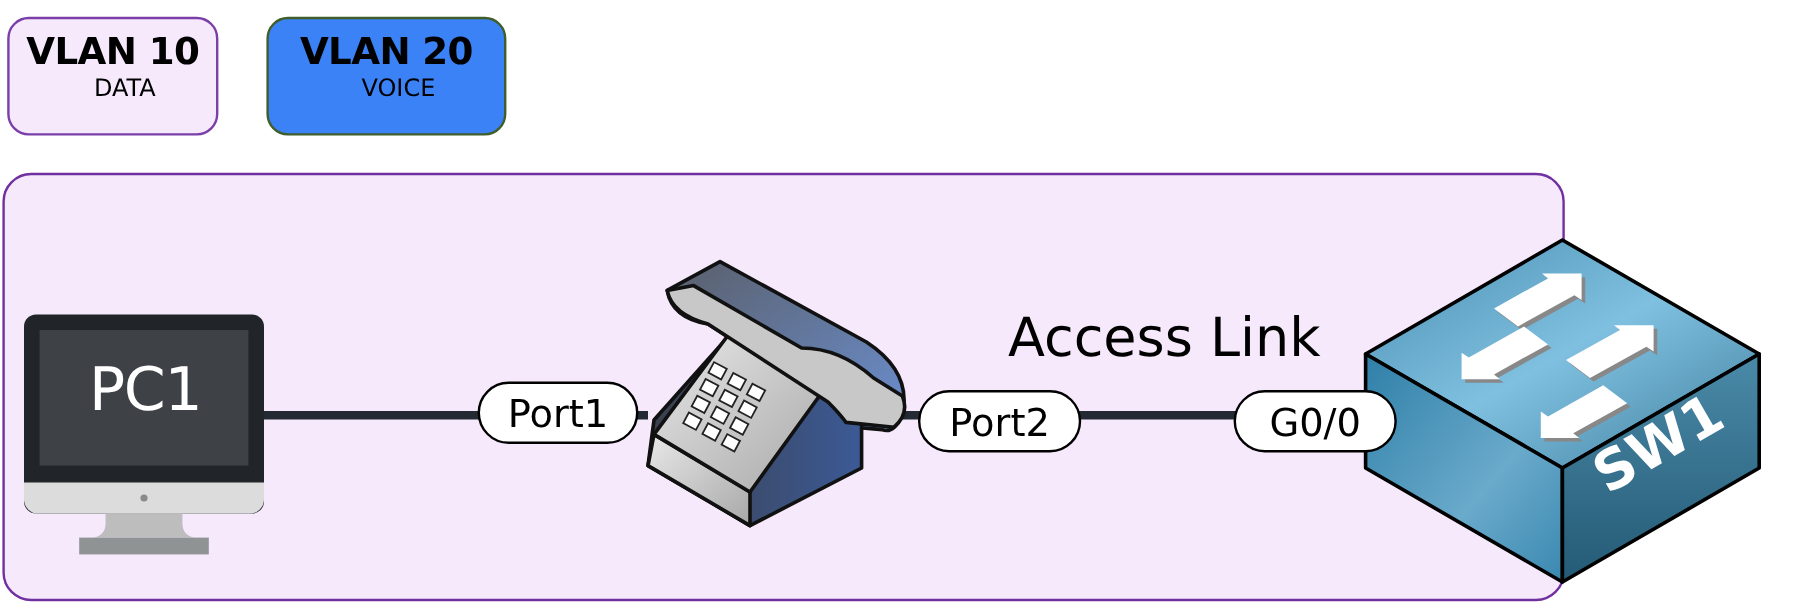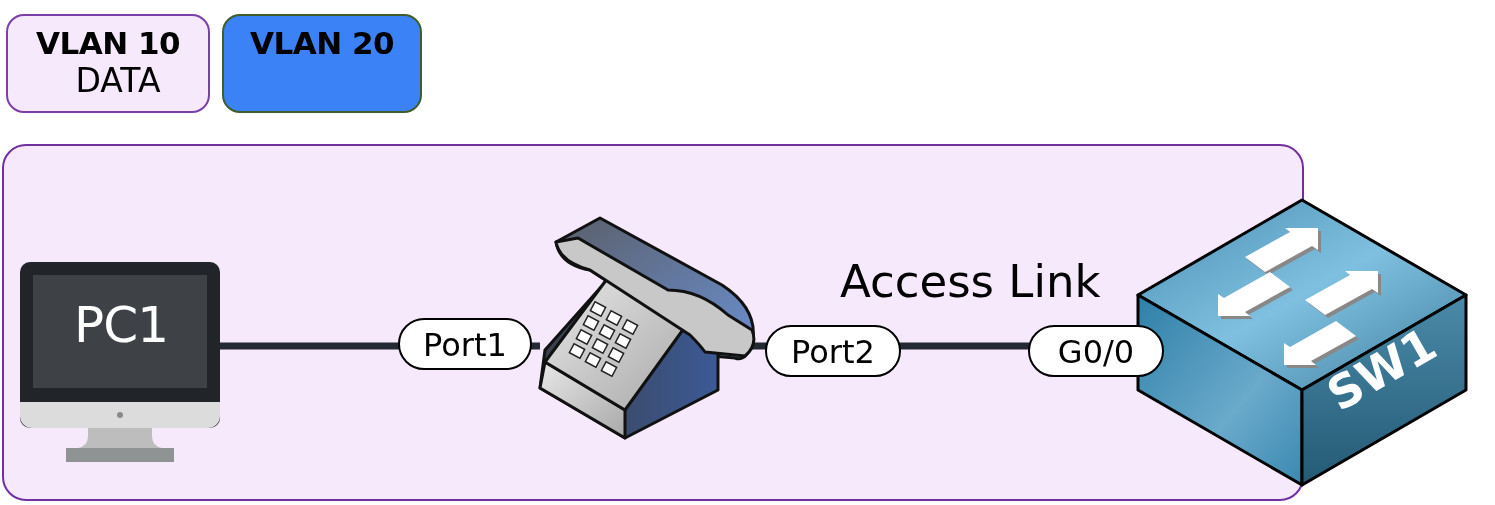--- a/index.html
+++ b/index.html
@@ -1,22 +1,22 @@
 <!DOCTYPE html>
 <html><head>
 <meta charset="utf-8">
 <style>
   html, body { margin: 0; padding: 0; background: #ffffff; }
   body { width: 1495px; height: 505px; position: relative; overflow: hidden;
          font-family: "DejaVu Sans", "Liberation Sans", sans-serif; }
   .legend-box { position: absolute; top: 14px; height: 99px; border-radius: 18px;
                 box-sizing: border-box; text-align: center; color: #000; }
   .legend-box .t1 { display: block; font-weight: bold; font-size: 31px; margin-top: 9px; letter-spacing: -0.5px; }
-  .legend-box .t2 { display: block; font-size: 33px; margin-top: 0px; margin-left: 20px; }
-  #legend-data { left: 6px; width: 204px; background: #f5e9fb; border: 2px solid #7b3fa8; }
+  .legend-box .t2 { display: block; font-size: 20px; margin-top: 0px; margin-left: 20px; }
+  #legend-data { left: 6px; width: 176px; background: #f5e9fb; border: 2px solid #7b3fa8; }
   #legend-voice { left: 222px; width: 200px; background: #3b82f6; border: 2px solid #3f5e2a; }
   #vlan-region { position: absolute; left: 2px; top: 144px; width: 1302px; height: 357px;
                  box-sizing: border-box; background: #f5e9fb; border: 2.5px solid #7030a0;
                  border-radius: 24px; }
   svg#diagram { position: absolute; left: 0; top: 0; }
   .port-label { position: absolute; height: 52px; box-sizing: border-box; background: #fff;
                 border: 2px solid #000; border-radius: 27px; font-size: 32px; text-align: center;
                 line-height: 50px; color: #000; }
   #access-link-label { position: absolute; left: 840px; top: 255px; font-size: 45px; color: #000; }
   #pc-label { position: absolute; left: 40px; top: 296px; width: 162px; text-align: center;
@@ -26,20 +26,21 @@
 </style>
 </head>
 <body>
 
 <div id="legend-data" class="legend-box">
   <span class="t1">VLAN 10</span>
   <span class="t2">DATA</span>
 </div>
 <div id="legend-voice" class="legend-box">
   <span class="t1">VLAN 20</span>
+  <span class="t2">VOICE</span>
 </div>
 
 <div id="vlan-region"></div>
 
 <svg id="diagram" width="1495" height="505" viewBox="0 0 1495 505">
   <defs>
     <linearGradient id="phoneBody" x1="0" y1="0" x2="1" y2="0">
       <stop offset="0" stop-color="#3a3f4a"></stop>
       <stop offset="1" stop-color="#3c5a96"></stop>
     </linearGradient>

